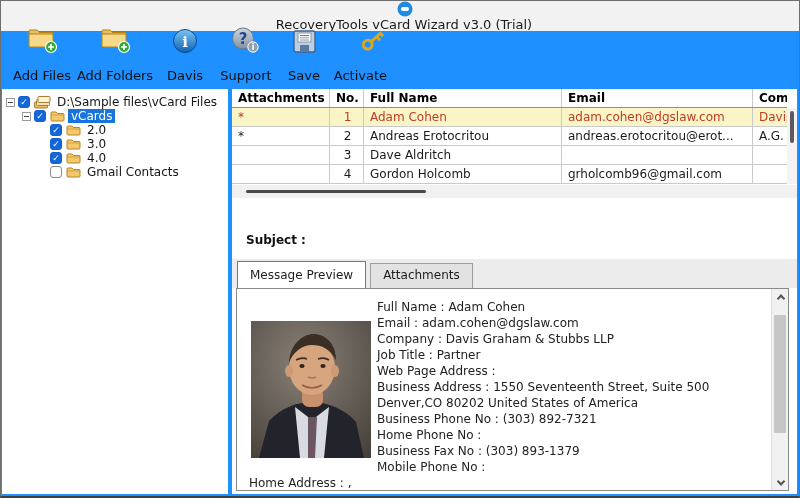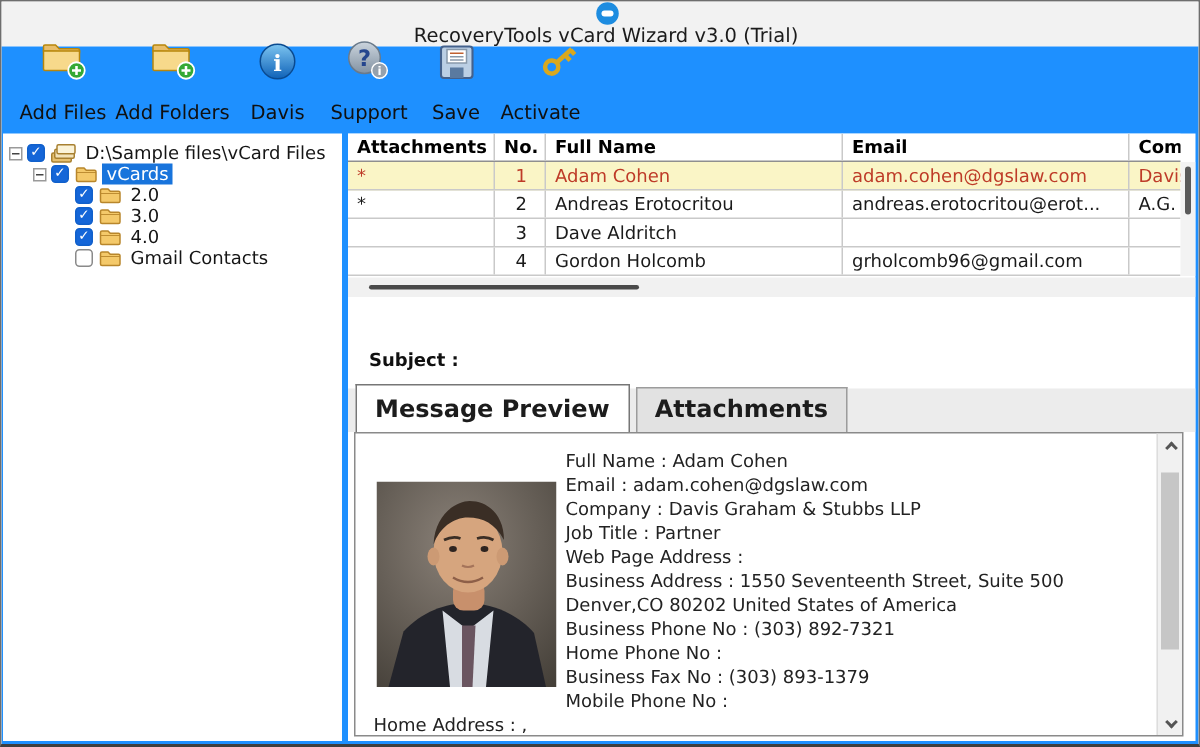--- a/index.html
+++ b/index.html
@@ -65,21 +65,21 @@
   .c-comp{ flex:1 1 auto; border-right:none; min-width:0; }
   .tv-scroll{ position:absolute; top:19px; right:0; width:10px; height:76px; background:#F3F3F3; }
   .tv-thumb{ position:absolute; top:3px; right:3px; width:4px; height:32px; background:#5a5a5a; border-radius:2px; }
   .th-scroll{ position:absolute; top:96px; left:0; right:0; height:13px; background:#F1F1F1; }
   .th-thumb{ position:absolute; top:5px; left:14px; width:180px; height:3px; background:#4a4a4a; border-radius:2px; }
 
   
   .subject{ position:absolute; top:144px; left:14px; font-size:12px; font-weight:bold; color:#101010; }
   .tabstrip{ position:absolute; top:170px; left:0; right:0; height:29px; background:#ECECEC;
              display:flex; align-items:flex-end; padding-left:5px; }
-  .tab{ font-size:16px; font-weight:bold; color:#1c1c1c; background:#E2E2E2;
+  .tab{ font-size:12px; font-weight:normal; color:#1c1c1c; background:#E2E2E2;
         border:1px solid #9c9c9c; border-bottom:none; padding:4px 12px 6px; margin-right:4px;
         position:relative; cursor:pointer; }
   .tab.active{ background:#fff; border-color:#767676; padding-top:6px; z-index:3; }
 
   
   .preview{ position:absolute; top:199px; left:4px; right:8px; bottom:3px; background:#fff;
             border:1px solid #8a8a8a; overflow:hidden; }
   .pv-body{ position:absolute; top:0; left:0; right:17px; bottom:0; padding:10px 6px 0 12px;
             font-size:12px; line-height:16px; color:#222; overflow:hidden; }
   .pv-photo{ float:left; width:120px; height:137px; margin:22px 6px 6px 2px; line-height:0; }

